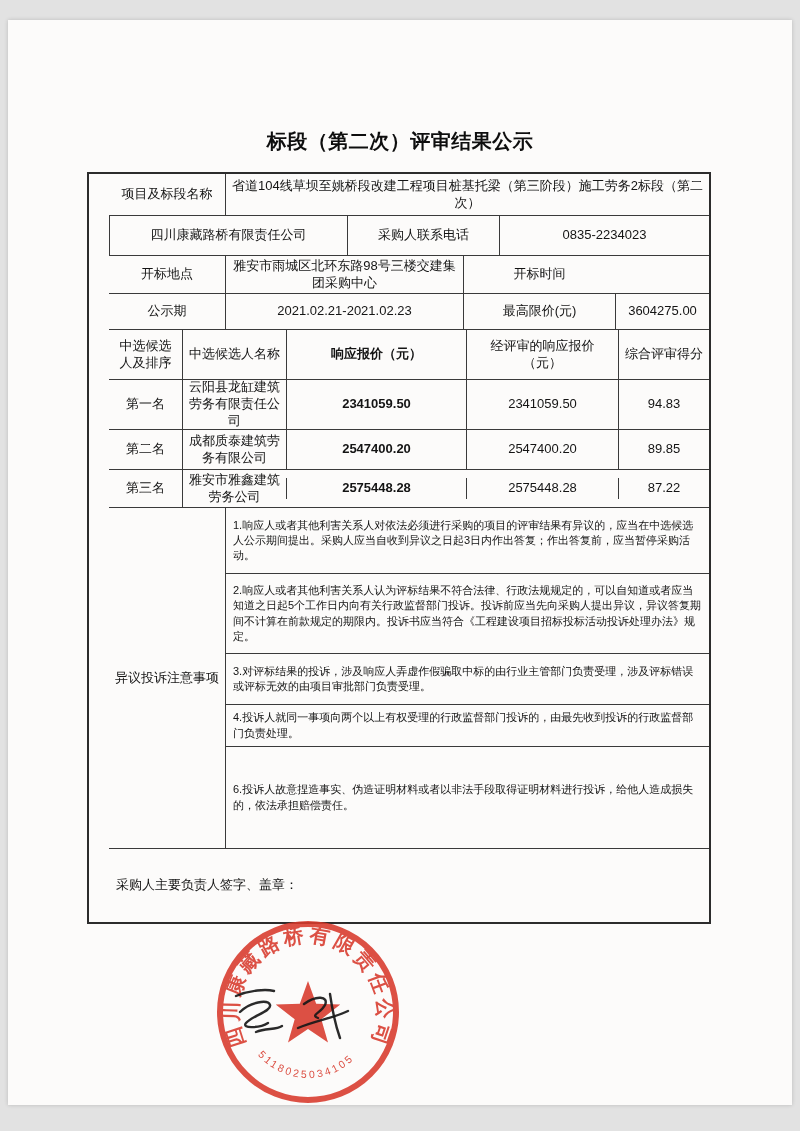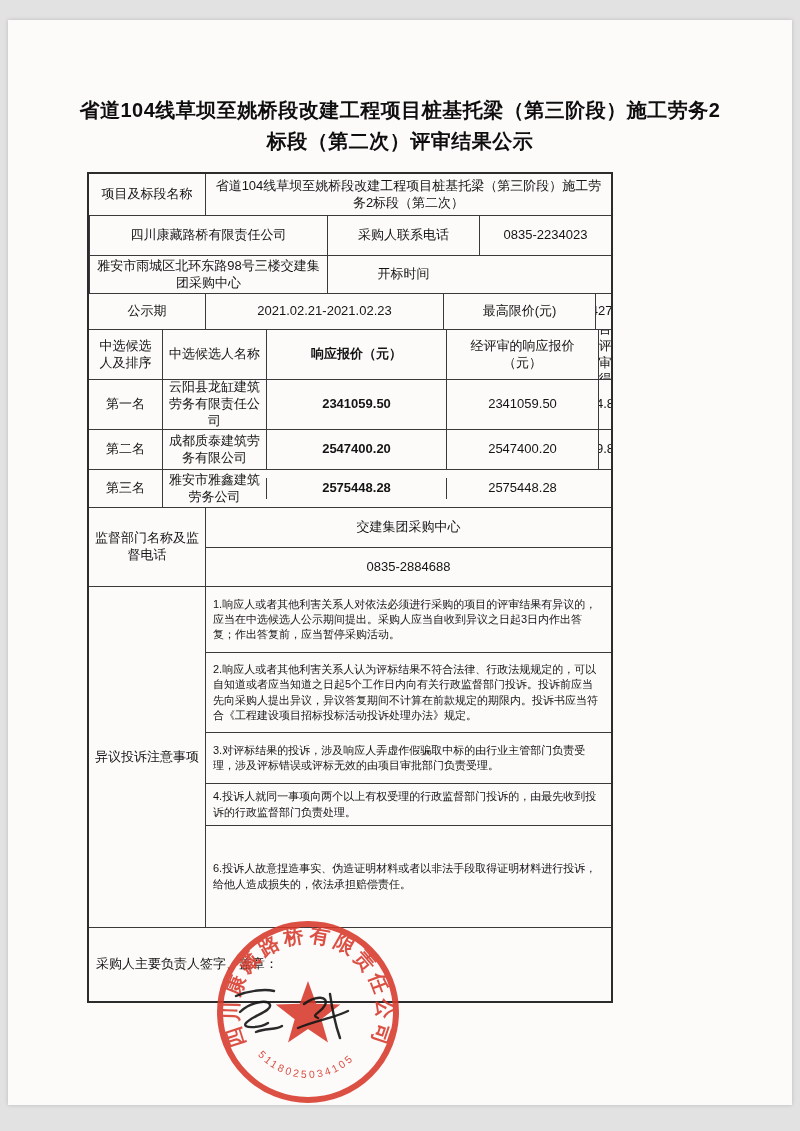--- a/index.html
+++ b/index.html
@@ -15,23 +15,23 @@
     position:absolute;left:8px;top:20px;width:784px;height:1085px;
     background:#fcfbfa;
     box-shadow:0 0 4px rgba(0,0,0,.18);
   }
   .doc-title{
     position:absolute;left:0;top:95px;width:800px;
     text-align:center;font-size:20px;font-weight:700;line-height:31px;
     color:#0e0e0e;letter-spacing:.5px;
   }
   .doc-table{
-    position:absolute;left:87px;top:172px;width:526px;
+    position:absolute;left:87px;top:172px;width:624px;
     border:2px solid #2c2c2c;background:transparent;
-    box-sizing:border-box;font-size:13px;
+    box-sizing:border-box;font-size:13px;padding-left:20px;
   }
   .t-row{display:flex;border-top:1px solid #3a3a3a;box-sizing:border-box;}
   .t-row.first{border-top:none;}
   .td{
     border-left:1px solid #3a3a3a;box-sizing:border-box;
     display:flex;align-items:center;justify-content:center;
     text-align:center;padding:2px 5px;line-height:1.3;
     overflow:hidden;
   }
   .td.no-l{border-left:none;}
@@ -79,38 +79,39 @@
   .seal-serial{font-size:10.5px;letter-spacing:2.6px;}
   .signature{position:absolute;left:232px;top:982px;width:132px;height:70px;}
   .signature path{stroke:#181818;stroke-width:2.4;fill:none;stroke-linecap:round;opacity:.92;}
 </style>
 </head>
 <body>
 
 <div class="paper"></div>
 
 <div class="doc-title">
-  <span>省道104线草坝至姚桥段改建工程项目桩基托梁（第三阶段）施工劳务2</span><br>
+  <br>
   <span>标段（第二次）评审结果公示</span>
 </div>
 
 <div class="doc-table">
 
   <div class="t-row first h-r1">
     <div class="td no-l w-lab">项目及标段名称</div>
     <div class="td w-span">省道104线草坝至姚桥段改建工程项目桩基托梁（第三阶段）施工劳务2标段（第二次）</div>
   </div>
 
   <div class="t-row h-r2">
     <div class="td w-val">四川康藏路桥有限责任公司</div>
     <div class="td w-lab2">采购人联系电话</div>
     <div class="td w-val2">0835-2234023</div>
   </div>
 
   <div class="t-row h-r3">
+    <div class="td no-l w-lab">开标地点</div>
     <div class="td w-val">雅安市雨城区北环东路98号三楼交建集团采购中心</div>
     <div class="td w-lab2">开标时间</div>
   </div>
 
   <div class="t-row h-r4">
     <div class="td no-l w-lab">公示期</div>
     <div class="td w-val">2021.02.21-2021.02.23</div>
     <div class="td w-lab2">最高限价(元)</div>
     <div class="td w-val2">3604275.00</div>
   </div>
@@ -137,30 +138,24 @@
     <div class="td c3">2547400.20</div>
     <div class="td c4">2547400.20</div>
     <div class="td c5">89.85</div>
   </div>
 
   <div class="t-row h-c3">
     <div class="td no-l c1">第三名</div>
     <div class="td c2">雅安市雅鑫建筑劳务公司</div>
     <div class="td c3">2575448.28</div>
     <div class="td c4">2575448.28</div>
+    <div class="td c5">87.22</div>
   </div>
 
 
-  <div class="t-row h-sup">
-    <div class="td no-l w-lab">监督部门名称及监督电话</div>
-    <div class="td w-span stack">
-      <div class="sub first" style="flex:0 0 39px;">交建集团采购中心</div>
-      <div class="sub" style="flex:1 1 auto;">0835-2884688</div>
-    </div>
-  </div>
 
   <div class="t-row h-notice">
     <div class="td no-l w-lab">异议投诉注意事项</div>
     <div class="td w-span stack">
       <div class="sub text first" style="flex:0 0 65px;">1.响应人或者其他利害关系人对依法必须进行采购的项目的评审结果有异议的，应当在中选候选人公示期间提出。采购人应当自收到异议之日起3日内作出答复；作出答复前，应当暂停采购活动。</div>
       <div class="sub text" style="flex:0 0 80px;">2.响应人或者其他利害关系人认为评标结果不符合法律、行政法规规定的，可以自知道或者应当知道之日起5个工作日内向有关行政监督部门投诉。投诉前应当先向采购人提出异议，异议答复期间不计算在前款规定的期限内。投诉书应当符合《工程建设项目招标投标活动投诉处理办法》规定。</div>
       <div class="sub text" style="flex:0 0 51px;">3.对评标结果的投诉，涉及响应人弄虚作假骗取中标的由行业主管部门负责受理，涉及评标错误或评标无效的由项目审批部门负责受理。</div>
       <div class="sub text" style="flex:0 0 42px;">4.投诉人就同一事项向两个以上有权受理的行政监督部门投诉的，由最先收到投诉的行政监督部门负责处理。</div>
       <div class="sub text" style="flex:1 1 auto;">6.投诉人故意捏造事实、伪造证明材料或者以非法手段取得证明材料进行投诉，给他人造成损失的，依法承担赔偿责任。</div>
     </div>

